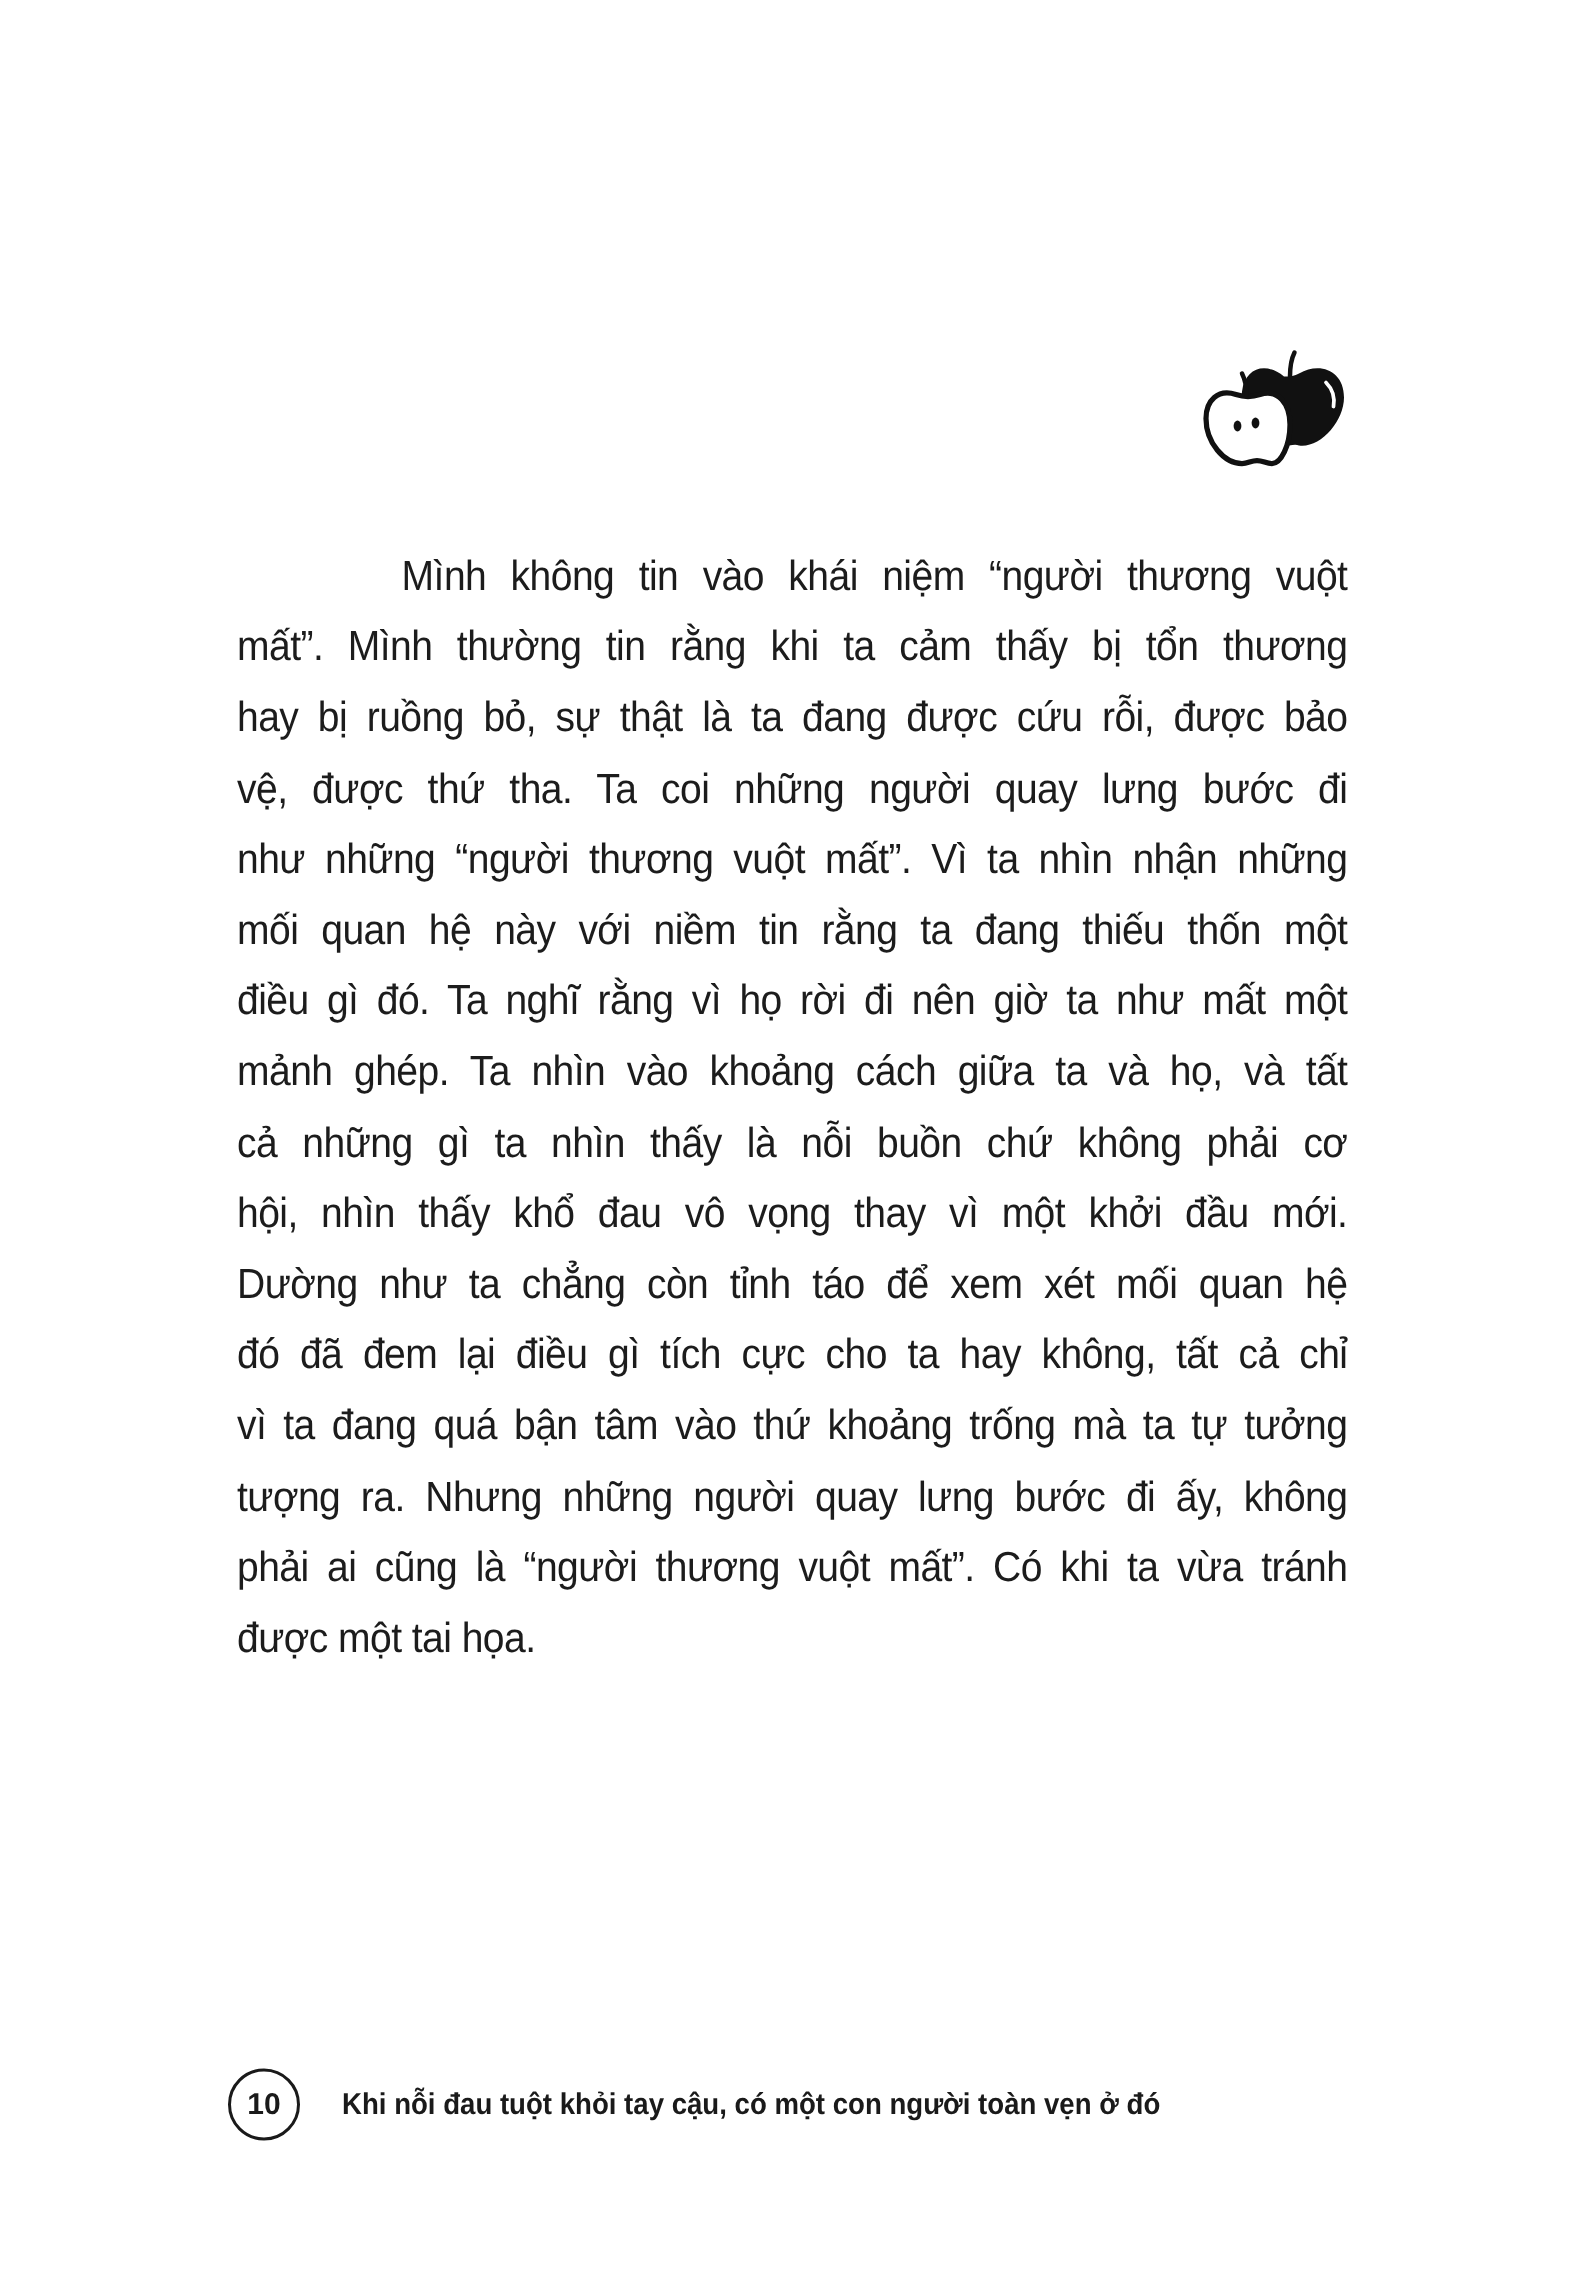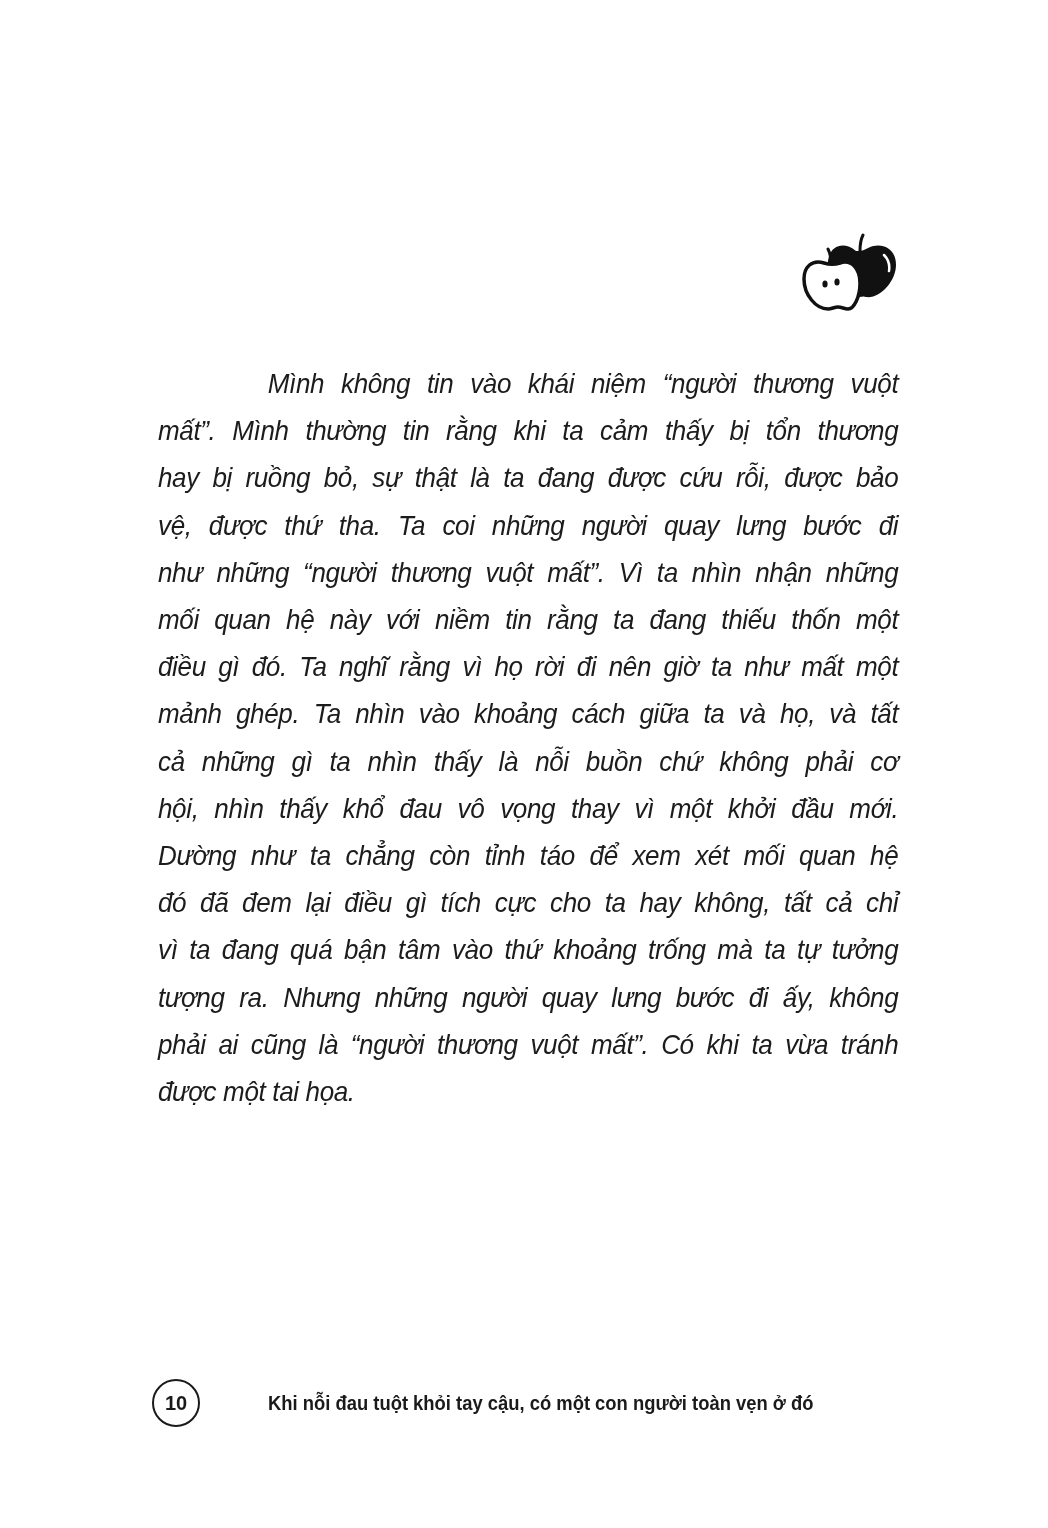--- a/index.html
+++ b/index.html
@@ -1,22 +1,22 @@
 <!DOCTYPE html>
 <html><head>
 <meta charset="utf-8">
 <style>
   html, body { margin:0; padding:0; background:#ffffff; }
   body { width:1048px; height:1528px; position:relative; overflow:hidden; color:#1a1a1a; font-family:"Liberation Sans", sans-serif; }
   .apple-icon { position:absolute; left:800px; top:233px; width:104px; height:80px; }
-  .body-text { position:absolute; left:158px; top:360px; width:740px; font-size:28px; line-height:47.2px; color:#1c1c1c; letter-spacing:-0.4px;font-style:italic; }
+  .body-text { position:absolute; left:158px; top:360px; width:740px; font-size:28px; line-height:47.2px; color:#1c1c1c; letter-spacing:-0.4px; }
   .line { display:block; white-space:nowrap; text-align:justify; text-align-last:justify; transform:scaleX(0.93); transform-origin:left center; width:796px; }
   .line.first { padding-left:118px; width:678px; }
   .line.last { text-align-last:left; }
-  .footer { position:absolute; left:152px; top:1377px; height:52px; display:flex; align-items:center;gap:40px; }
+  .footer { position:absolute; left:152px; top:1377px; height:52px; display:flex; align-items:center; }
   .page-num { width:48px; height:48px; border:2px solid #1a1a1a; border-radius:50%; display:flex; align-items:center; justify-content:center; font-weight:bold; font-size:20px; color:#1a1a1a; box-sizing:border-box; }
   .running-title { margin-left:28px; font-weight:bold; font-size:20px; color:#1a1a1a; transform:scaleX(0.92); transform-origin:left center; white-space:nowrap; }
 </style>
 </head>
 <body>
 
 <svg class="apple-icon" viewBox="0 0 104 80" xmlns="http://www.w3.org/2000/svg">
 
   <path d="M56 18 C44 8 30 12 28 28 C26 44 36 62 50 64 C58 66 62 62 66 64 C80 66 96 48 96 32 C96 14 80 8 66 16 C62 18 60 18 56 18 Z" fill="#111"></path>
   <path d="M60 18 C60 12 61 6 63 2" stroke="#111" stroke-width="3" fill="none" stroke-linecap="round"></path>

